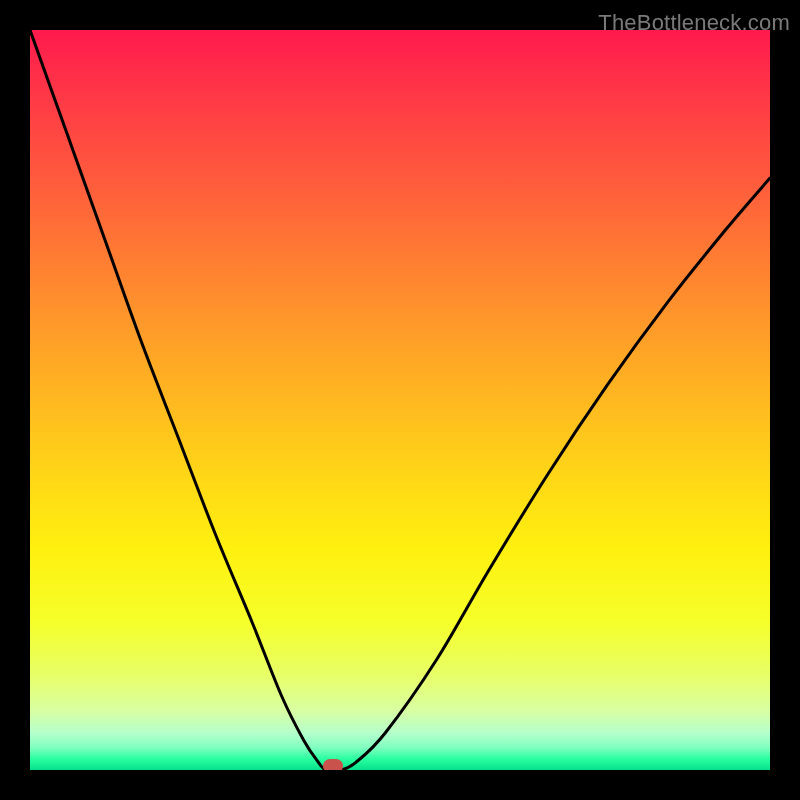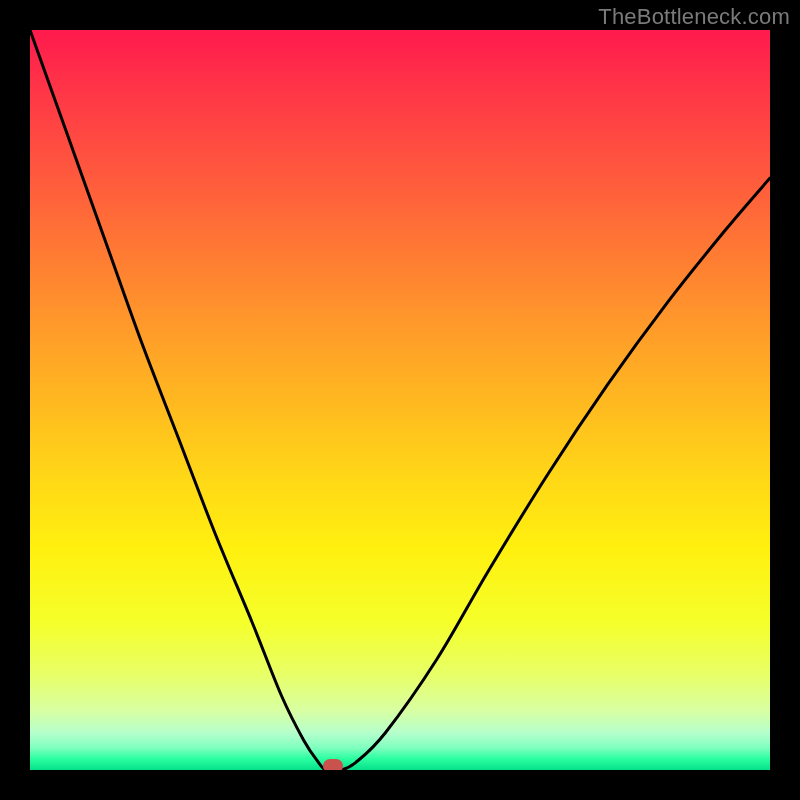--- a/index.html
+++ b/index.html
@@ -56,21 +56,21 @@
   .marker {
     position: absolute;
     width: 20px;
     height: 14px;
     background: #c9534c;
     border-radius: 7px;
     transform: translate(-50%, -50%);
   }
   .watermark {
     position: absolute;
-    top: 4px;
+    top: 10px;
     right: 10px;
     color: #7a7a7a;
     font-size: 22px;
     font-weight: 500;
     letter-spacing: 0.2px;
     z-index: 10;
   }
 </style>
 </head>
 <body>

